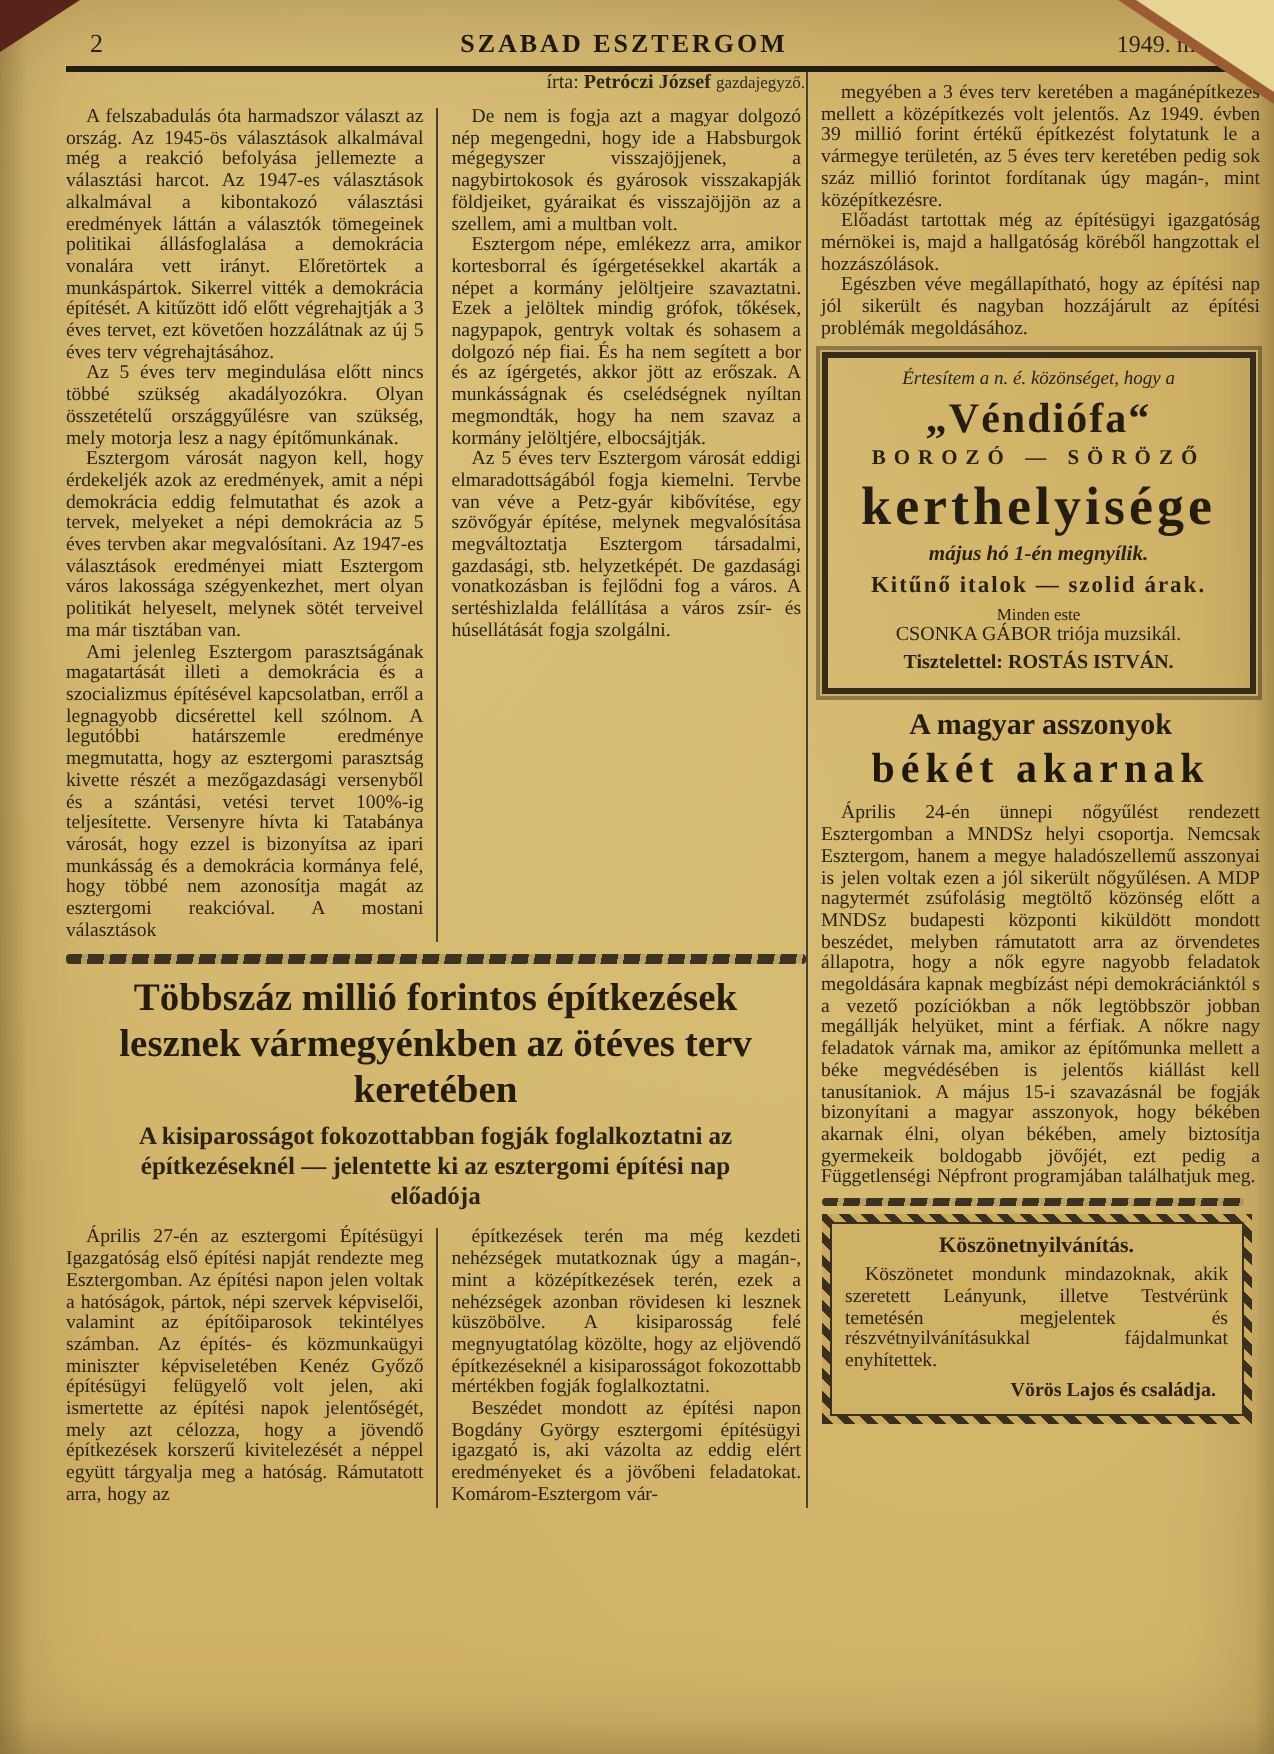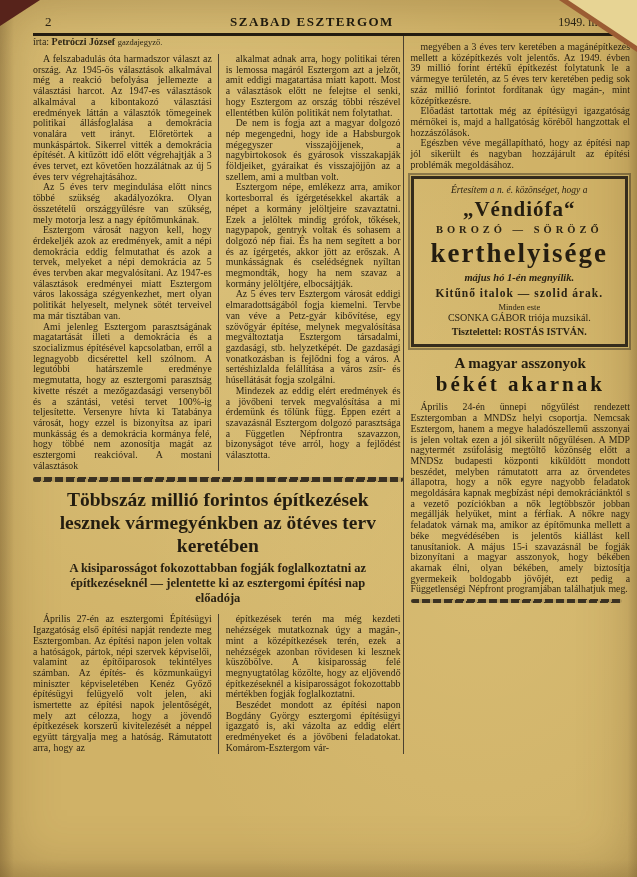--- a/index.html
+++ b/index.html
@@ -42,21 +42,21 @@
   .hdr .ptitle{flex:1;text-align:center;font-weight:bold;font-size:13px;letter-spacing:1.5px;color:#1f1a0e;}
   .hdr .pdate{width:120px;text-align:right;font-size:12px;padding-right:4px;}
 
   
   .content{display:flex;margin:0 5px 0 33px;align-items:stretch;}
   .left-main{width:392px;box-sizing:border-box;}
   .col3{flex:1;box-sizing:border-box;border-left:1px solid #4a4030;padding:6px 2px 0 7px;}
 
   
   .a1-head{font-size:19px;font-weight:bold;text-align:center;margin:14px 0 1px;color:#201a0e;letter-spacing:.3px;}
-  .a1-byline{text-align:left;font-size:10px;margin-bottom:7px;color:#2e2616;}
+  .a1-byline{text-align:right;font-size:10px;margin-bottom:7px;color:#2e2616;}
   .a1-byline .nm{font-weight:bold;}
   .a1-byline .role{font-size:8.5px;}
   .cols{display:flex;}
   .cols .col{width:50%;box-sizing:border-box;}
   .cols .c-l{padding-right:6px;}
   .cols .c-r{border-left:1px solid #4a4030;padding-left:7px;padding-right:2px;}
   p.body{margin:0;font-size:9.8px;line-height:10.7px;text-align:justify;text-indent:10px;
     color:#2a2213;word-spacing:.5px;}
 
   
@@ -122,25 +122,23 @@
           <span class="role">gazdajegyző.</span>
         </div>
         <div class="cols">
           <div class="col c-l">
             <p class="body">A felszabadulás óta harmadszor választ az ország. Az 1945-ös választások alkalmával még a reakció befolyása jellemezte a választási harcot. Az 1947-es választások alkalmával a kibontakozó választási eredmények láttán a választók tömegeinek politikai állásfoglalása a demokrácia vonalára vett irányt. Előretörtek a munkáspártok. Sikerrel vitték a demokrácia építését. A kitűzött idő előtt végrehajtják a 3 éves tervet, ezt követően hozzálátnak az új 5 éves terv végrehajtásához.</p>
             <p class="body">Az 5 éves terv megindulása előtt nincs többé szükség akadályozókra. Olyan összetételű országgyűlésre van szükség, mely motorja lesz a nagy építőmunkának.</p>
             <p class="body">Esztergom városát nagyon kell, hogy érdekeljék azok az eredmények, amit a népi demokrácia eddig felmutathat és azok a tervek, melyeket a népi demokrácia az 5 éves tervben akar megvalósítani. Az 1947-es választások eredményei miatt Esztergom város lakossága szégyenkezhet, mert olyan politikát helyeselt, melynek sötét terveivel ma már tisztában van.</p>
             <p class="body">Ami jelenleg Esztergom parasztságának magatartását illeti a demokrácia és a szocializmus építésével kapcsolatban, erről a legnagyobb dicsérettel kell szólnom. A legutóbbi határszemle eredménye megmutatta, hogy az esztergomi parasztság kivette részét a mezőgazdasági versenyből és a szántási, vetési tervet 100%-ig teljesítette. Versenyre hívta ki Tatabánya városát, hogy ezzel is bizonyítsa az ipari munkásság és a demokrácia kormánya felé, hogy többé nem azonosítja magát az esztergomi reakcióval. A mostani választások</p>
           </div>
           <div class="col c-r">
-            <p class="body">alkalmat adnak arra, hogy politikai téren is lemossa magáról Esztergom azt a jelzőt, amit eddigi magatartása miatt kapott. Most a választások előtt ne felejtse el senki, hogy Esztergom az ország többi részével ellentétben külön politikát nem folytathat.</p>
             <p class="body">De nem is fogja azt a magyar dolgozó nép megengedni, hogy ide a Habsburgok mégegyszer visszajöjjenek, a nagybirtokosok és gyárosok visszakapják földjeiket, gyáraikat és visszajöjjön az a szellem, ami a multban volt.</p>
             <p class="body">Esztergom népe, emlékezz arra, amikor kortesborral és ígérgetésekkel akarták a népet a kormány jelöltjeire szavaztatni. Ezek a jelöltek mindig grófok, tőkések, nagypapok, gentryk voltak és sohasem a dolgozó nép fiai. És ha nem segített a bor és az ígérgetés, akkor jött az erőszak. A munkásságnak és cselédségnek nyíltan megmondták, hogy ha nem szavaz a kormány jelöltjére, elbocsájtják.</p>
             <p class="body">Az 5 éves terv Esztergom városát eddigi elmaradottságából fogja kiemelni. Tervbe van véve a Petz-gyár kibővítése, egy szövőgyár építése, melynek megvalósítása megváltoztatja Esztergom társadalmi, gazdasági, stb. helyzetképét. De gazdasági vonatkozásban is fejlődni fog a város. A sertéshizlalda felállítása a város zsír- és húsellátását fogja szolgálni.</p>
-            <p class="body">Mindezek az eddig elért eredmények és a jövőbeni tervek megvalósítása a mi érdemünk és tőlünk függ. Éppen ezért a szavazásnál Esztergom dolgozó parasztsága a Független Népfrontra szavazzon, bizonyságot téve arról, hogy a fejlődést választotta.</p>
           </div>
         </div>
       </div>
 
       <div class="chain"></div>
 
       <div>
         <div class="a2-head">Többszáz millió forintos építkezések lesznek vármegyénkben az ötéves terv keretében</div>
         <div class="a2-sub">A kisiparosságot fokozottabban fogják foglalkoztatni az építkezéseknél — jelentette ki az esztergomi építési nap előadója</div>
         <div class="cols">
@@ -176,16 +174,23 @@
       </div>
 
       <div>
         <div class="a3-h1">A magyar asszonyok</div>
         <div class="a3-h2">békét akarnak</div>
         <p class="body">Április 24-én ünnepi nőgyűlést rendezett Esztergomban a MNDSz helyi csoportja. Nemcsak Esztergom, hanem a megye haladószellemű asszonyai is jelen voltak ezen a jól sikerült nőgyűlésen. A MDP nagytermét zsúfolásig megtöltő közönség előtt a MNDSz budapesti központi kiküldött mondott beszédet, melyben rámutatott arra az örvendetes állapotra, hogy a nők egyre nagyobb feladatok megoldására kapnak megbízást népi demokráciánktól s a vezető pozíciókban a nők legtöbbször jobban megállják helyüket, mint a férfiak. A nőkre nagy feladatok várnak ma, amikor az építőmunka mellett a béke megvédésében is jelentős kiállást kell tanusítaniok. A május 15-i szavazásnál be fogják bizonyítani a magyar asszonyok, hogy békében akarnak élni, olyan békében, amely biztosítja gyermekeik boldogabb jövőjét, ezt pedig a Függetlenségi Népfront programjában találhatjuk meg.</p>
       </div>
 
       <div class="chain small"></div>
 
+      <div class="thanks-wrap">
+        <div class="thanks">
+          <div class="t-title">Köszönetnyilvánítás.</div>
+          <p class="body">Köszönetet mondunk mindazoknak, akik szeretett Leányunk, illetve Testvérünk temetésén megjelentek és részvétnyilvánításukkal fájdalmunkat enyhítettek.</p>
+          <div class="t-sig">Vörös Lajos és családja.</div>
+        </div>
+      </div>
 
     </div>
   </div>
 </div>
 
 </body></html>

